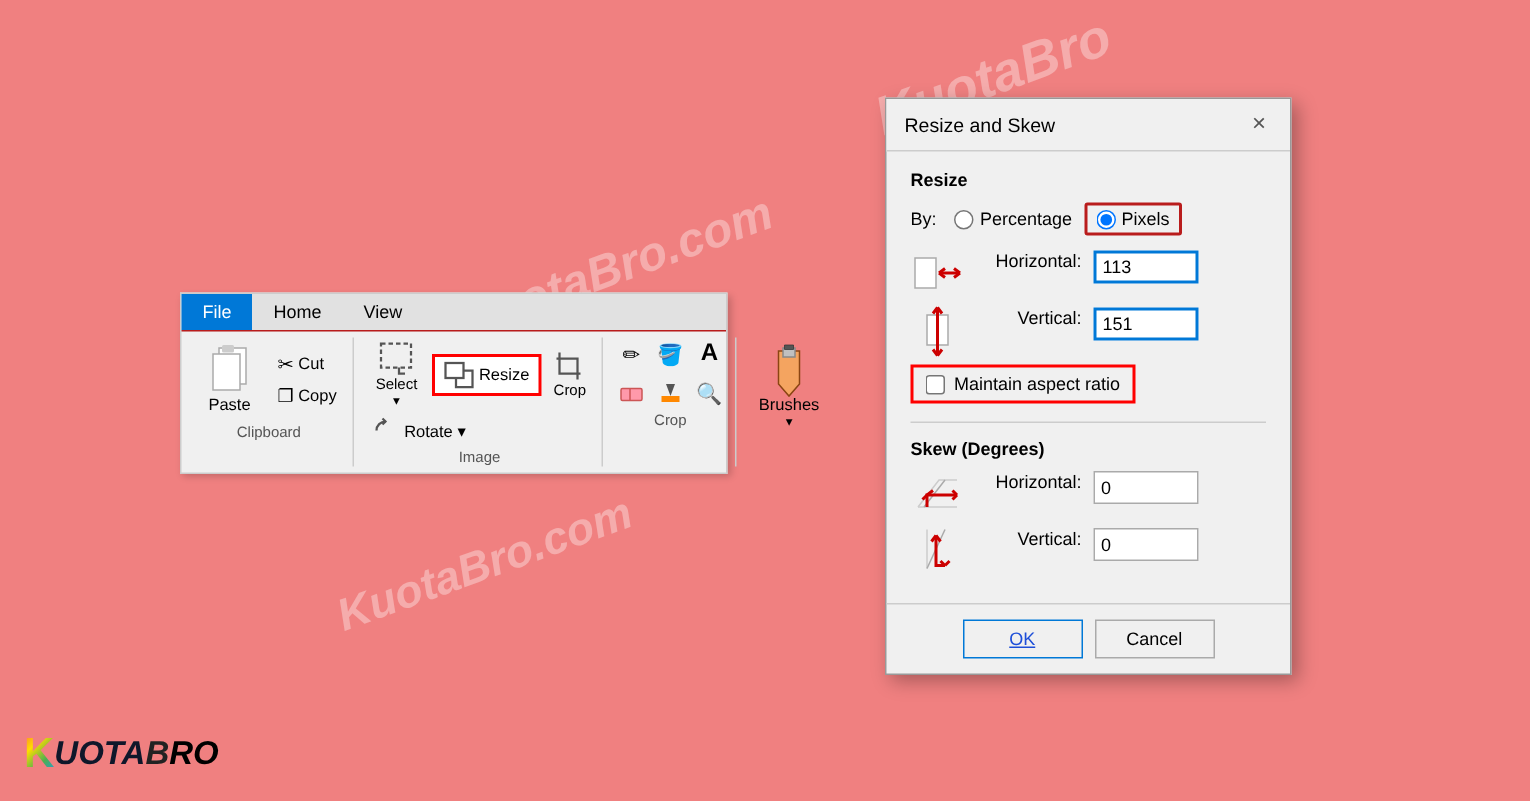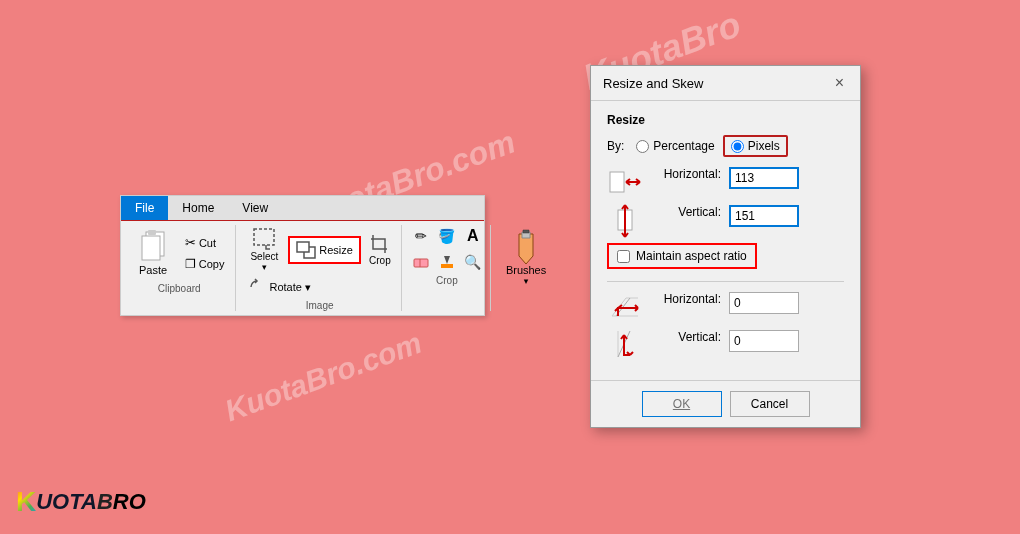--- a/index.html
+++ b/index.html
@@ -301,21 +301,21 @@
       width: 80px;
       height: 26px;
       font-size: 12px;
       cursor: pointer;
       border: 1px solid #aaa;
       background: #f0f0f0;
     }
 
     .dialog-btn.ok {
       border-color: #0078d7;
-      color: #737373;
+      color: #1d4ed8;
       text-decoration: underline;
     }
 
     
     .logo {
       position: absolute;
       bottom: 16px;
       left: 16px;
       display: flex;
       align-items: center;
@@ -510,20 +510,21 @@
 
     <div style="margin: 6px 0 12px 0;">
       <label style="display:inline-flex;align-items:center;gap:6px;border:2px solid red;padding:4px 8px;cursor:pointer;">
         <input type="checkbox" style="">
         <span>Maintain aspect ratio</span>
       </label>
     </div>
 
     <hr class="divider">
 
+    <div class="section-title">Skew (Degrees)</div>
 
     <div class="field-row">
       <div class="field-icon">
         <svg width="34" height="26" viewBox="0 0 34 26">
           <path d="M4 22 L18 4 L30 4" fill="none" stroke="#ccc" stroke-width="1"></path>
           <path d="M4 22 L30 22" fill="none" stroke="#ccc" stroke-width="1"></path>
           <path d="M8 22 L22 4" fill="none" stroke="#aaa" stroke-width="1"></path>
           <path d="M10 22 L10 14 L30 14" fill="none" stroke="#cc0000" stroke-width="2"></path>
           <path d="M10 14 L14 11 M10 14 L7 17" stroke="#cc0000" stroke-width="2"></path>
           <path d="M30 14 L27 11 M30 14 L27 17" stroke="#cc0000" stroke-width="2"></path>

